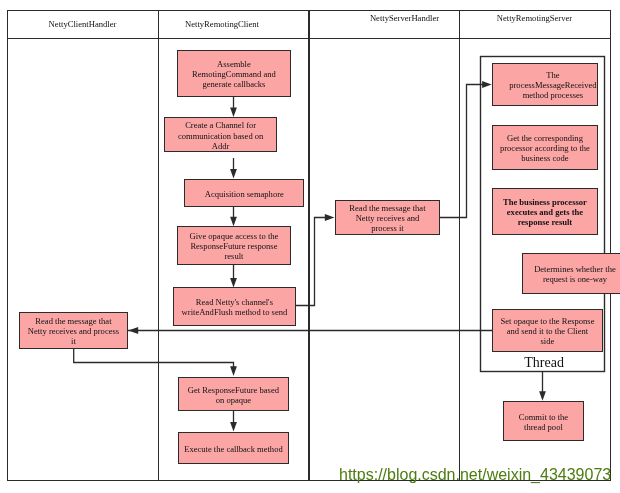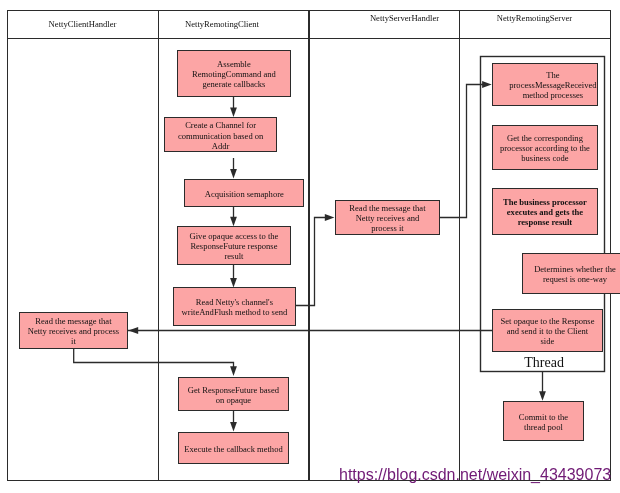--- a/index.html
+++ b/index.html
@@ -6,21 +6,21 @@
   html,body{margin:0;padding:0;background:#ffffff;}
   body{width:620px;height:493px;overflow:hidden;font-family:"Liberation Serif",serif;}
   #stage{position:relative;width:620px;height:493px;background:#fff;}
   svg.layer{position:absolute;left:0;top:0;width:620px;height:493px;}
   .nodebox{position:absolute;box-sizing:border-box;border:1.4px solid #2b2b2b;background:#fca5a5;
            display:flex;align-items:center;justify-content:center;text-align:center;
            font-family:"Liberation Serif",serif;font-size:8.55px;color:#111;line-height:10.2px;}
   .nodebox > span{display:block;position:relative;top:0.9px;}
   .laneheader{position:absolute;display:flex;align-items:center;justify-content:center;
            font-family:"Liberation Serif",serif;font-size:8.6px;color:#111;}
-  .watermark{position:absolute;font-family:"Liberation Sans",sans-serif;color:#701a75;
+  .watermark{position:absolute;font-family:"Liberation Sans",sans-serif;color:#4d7c0f;
            font-size:16px;white-space:nowrap;}
   .txtline{display:block;white-space:nowrap;}
   .grouplabel{position:absolute;text-align:center;font-family:"Liberation Serif",serif;
            font-size:14px;color:#111;line-height:9px;}
 </style>
 </head>
 <body>
 
 <div id="stage">
 

